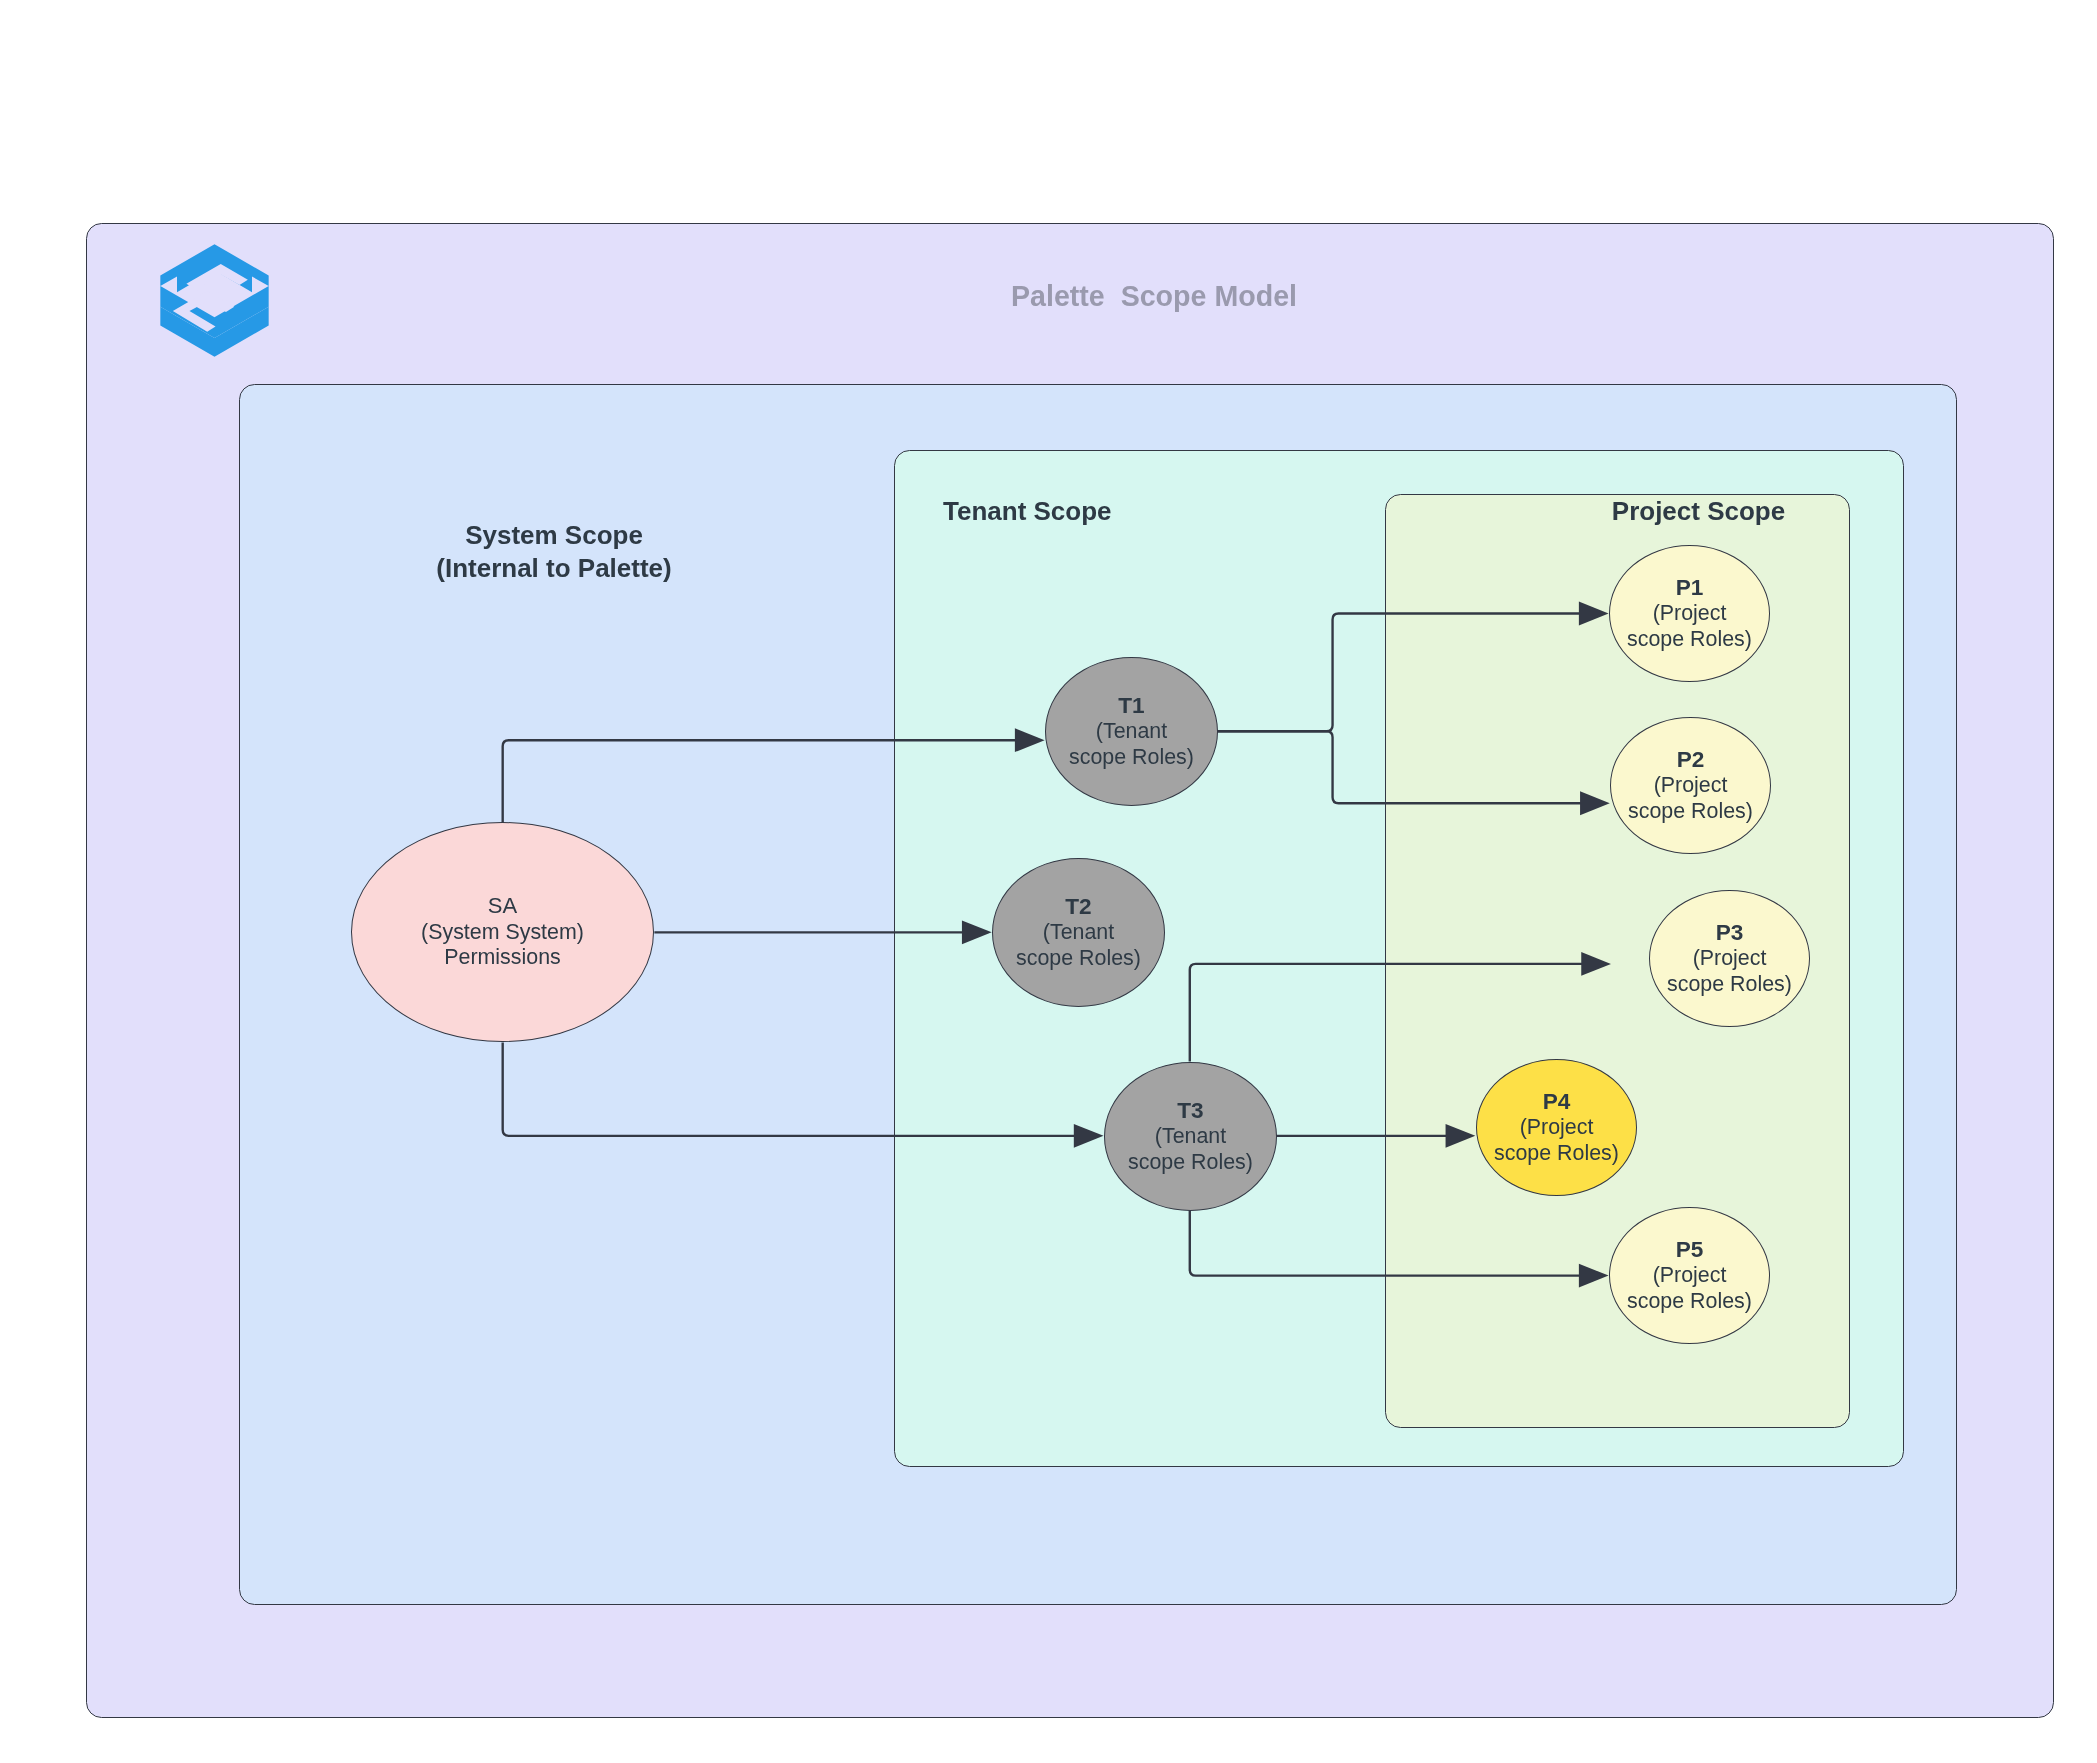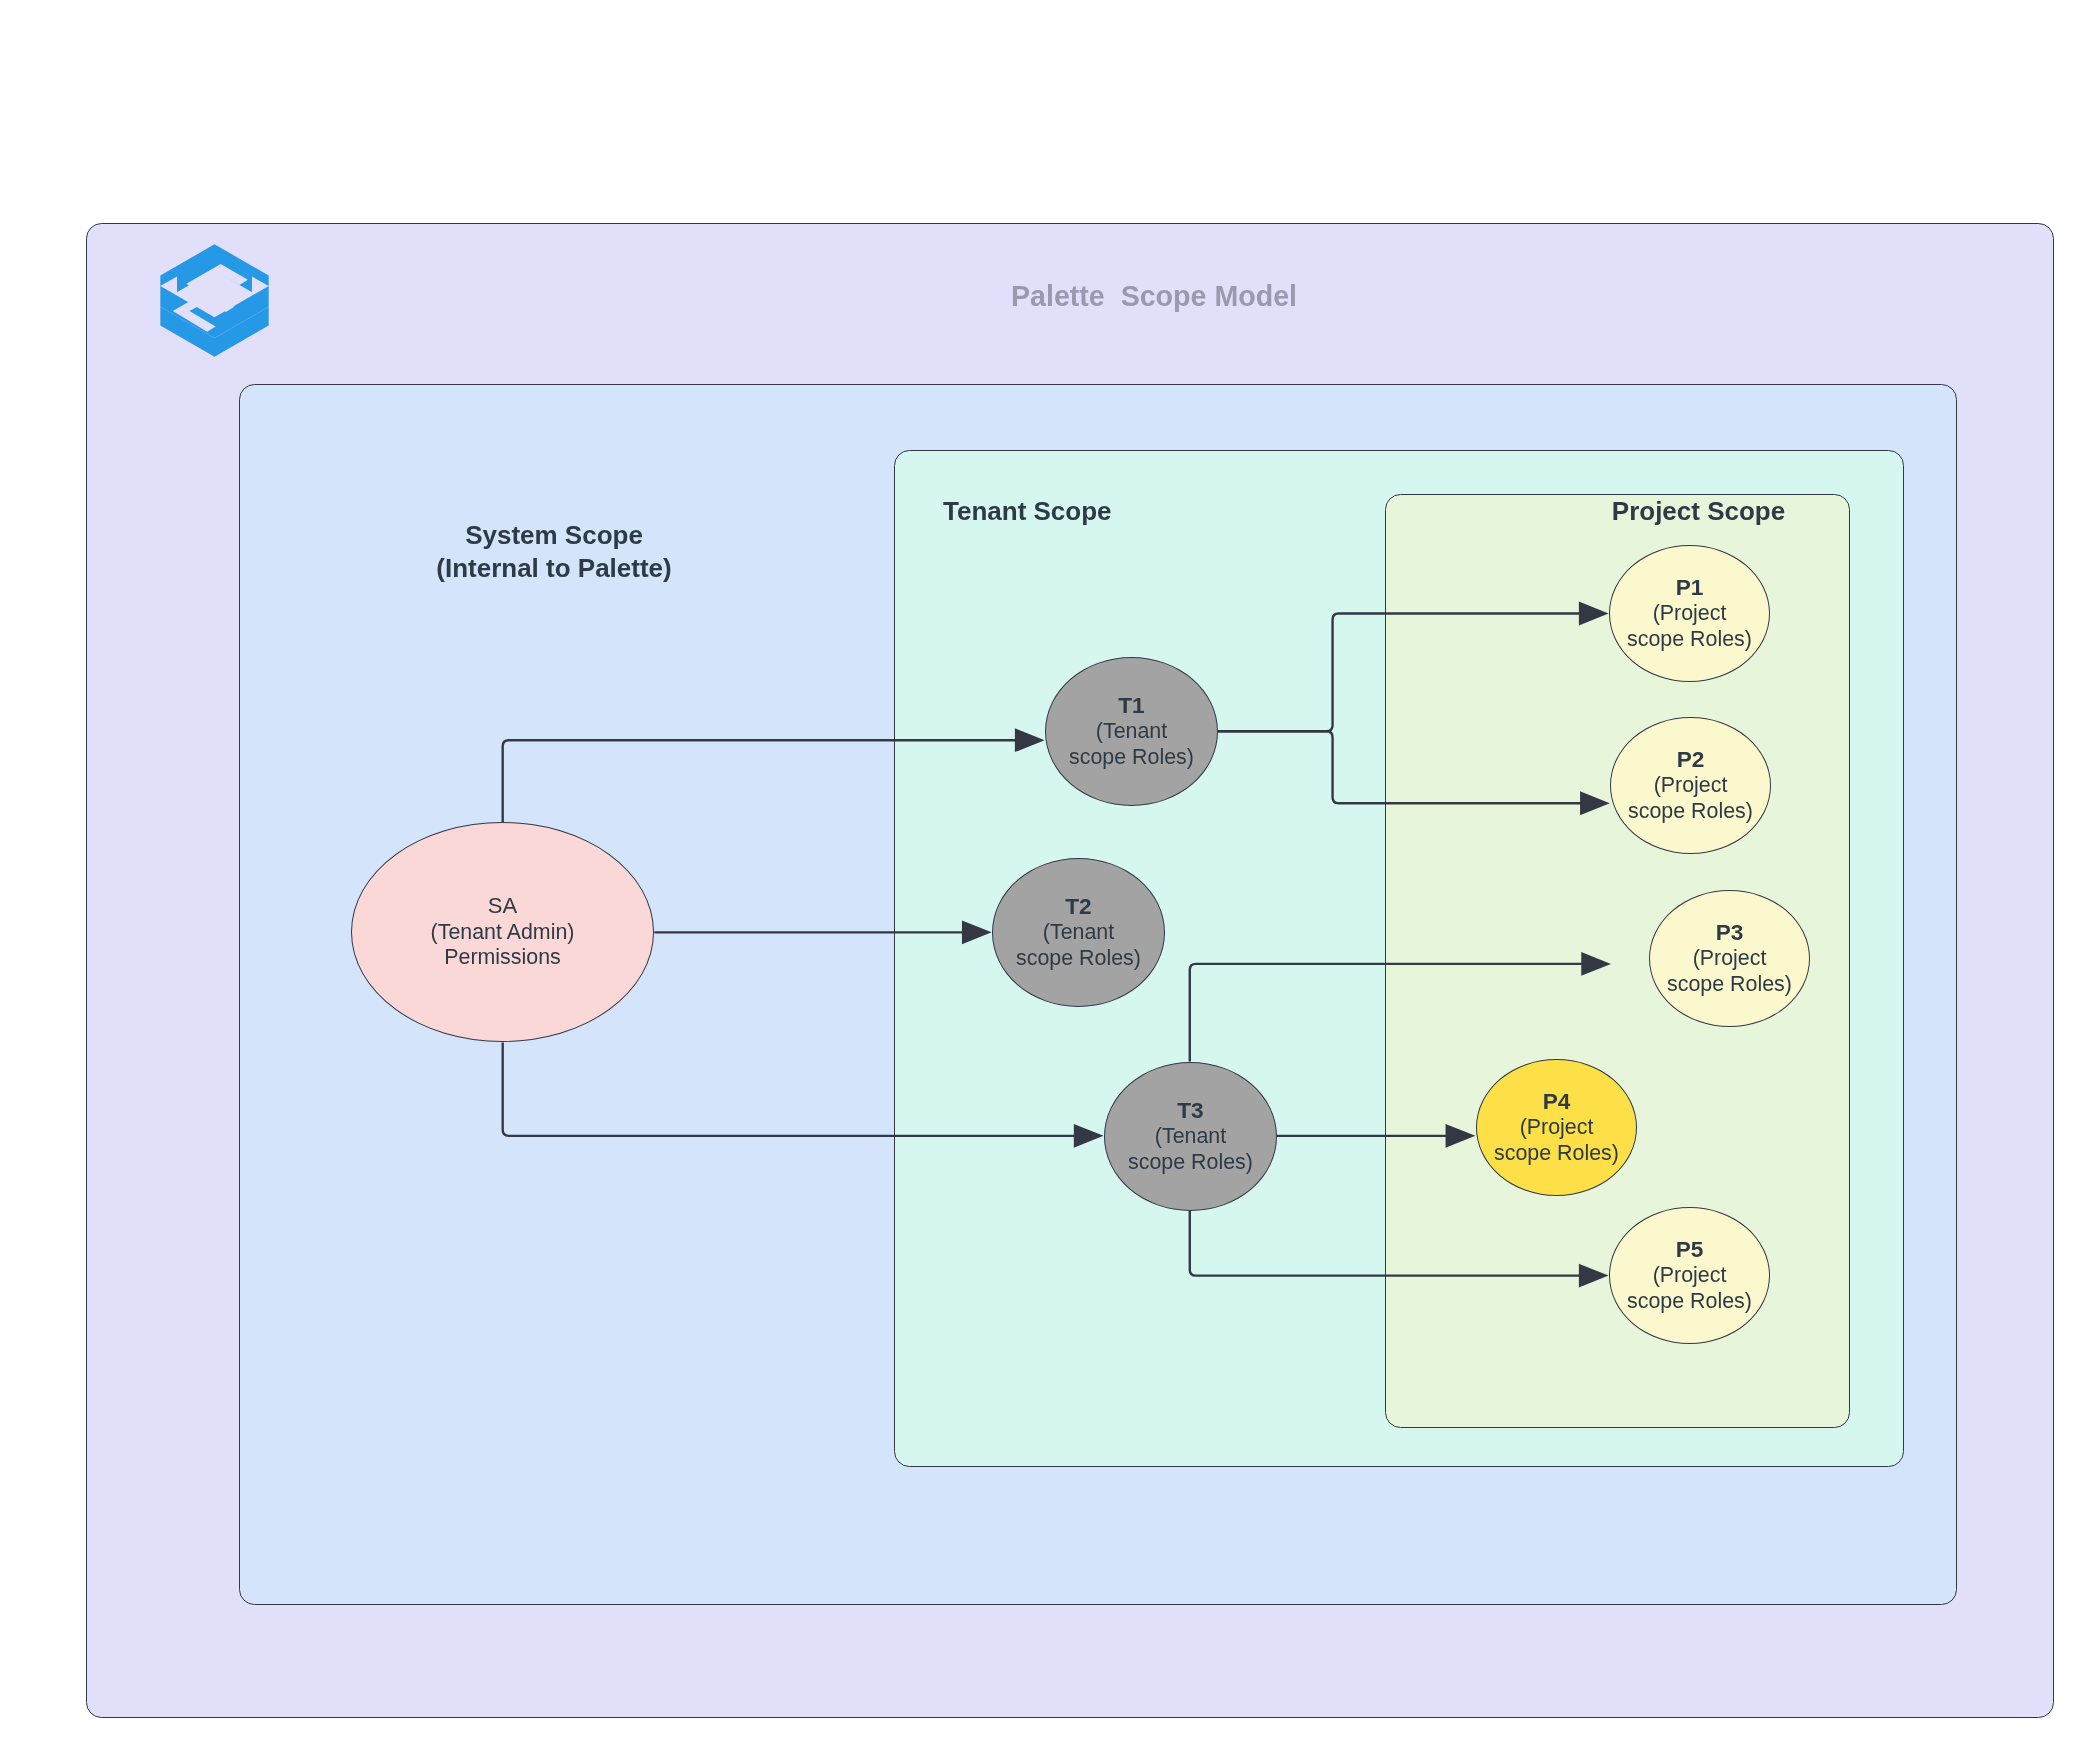--- a/index.html
+++ b/index.html
@@ -244,21 +244,21 @@
     </g>
 
     <g>
       <path d="M2000,2034 L2000,2134 Q2000,2144 2010,2144 L2668,2144"></path>
       <polygon points="2704,2144 2654,2124 2654,2164"></polygon>
     </g>
   </svg>
 
   <div class="node" id="node-sa">
     <span class="n-title">SA</span>
-    <span class="n-sub">(Tenant Admin)
+    <span class="n-sub">(System System)
 Permissions</span>
   </div>
 
   <div class="node t-node" id="node-t1">
     <span class="n-title">T1</span>
     <span class="n-sub">(Tenant
 scope Roles)</span>
   </div>
 
   <div class="node t-node" id="node-t2">

